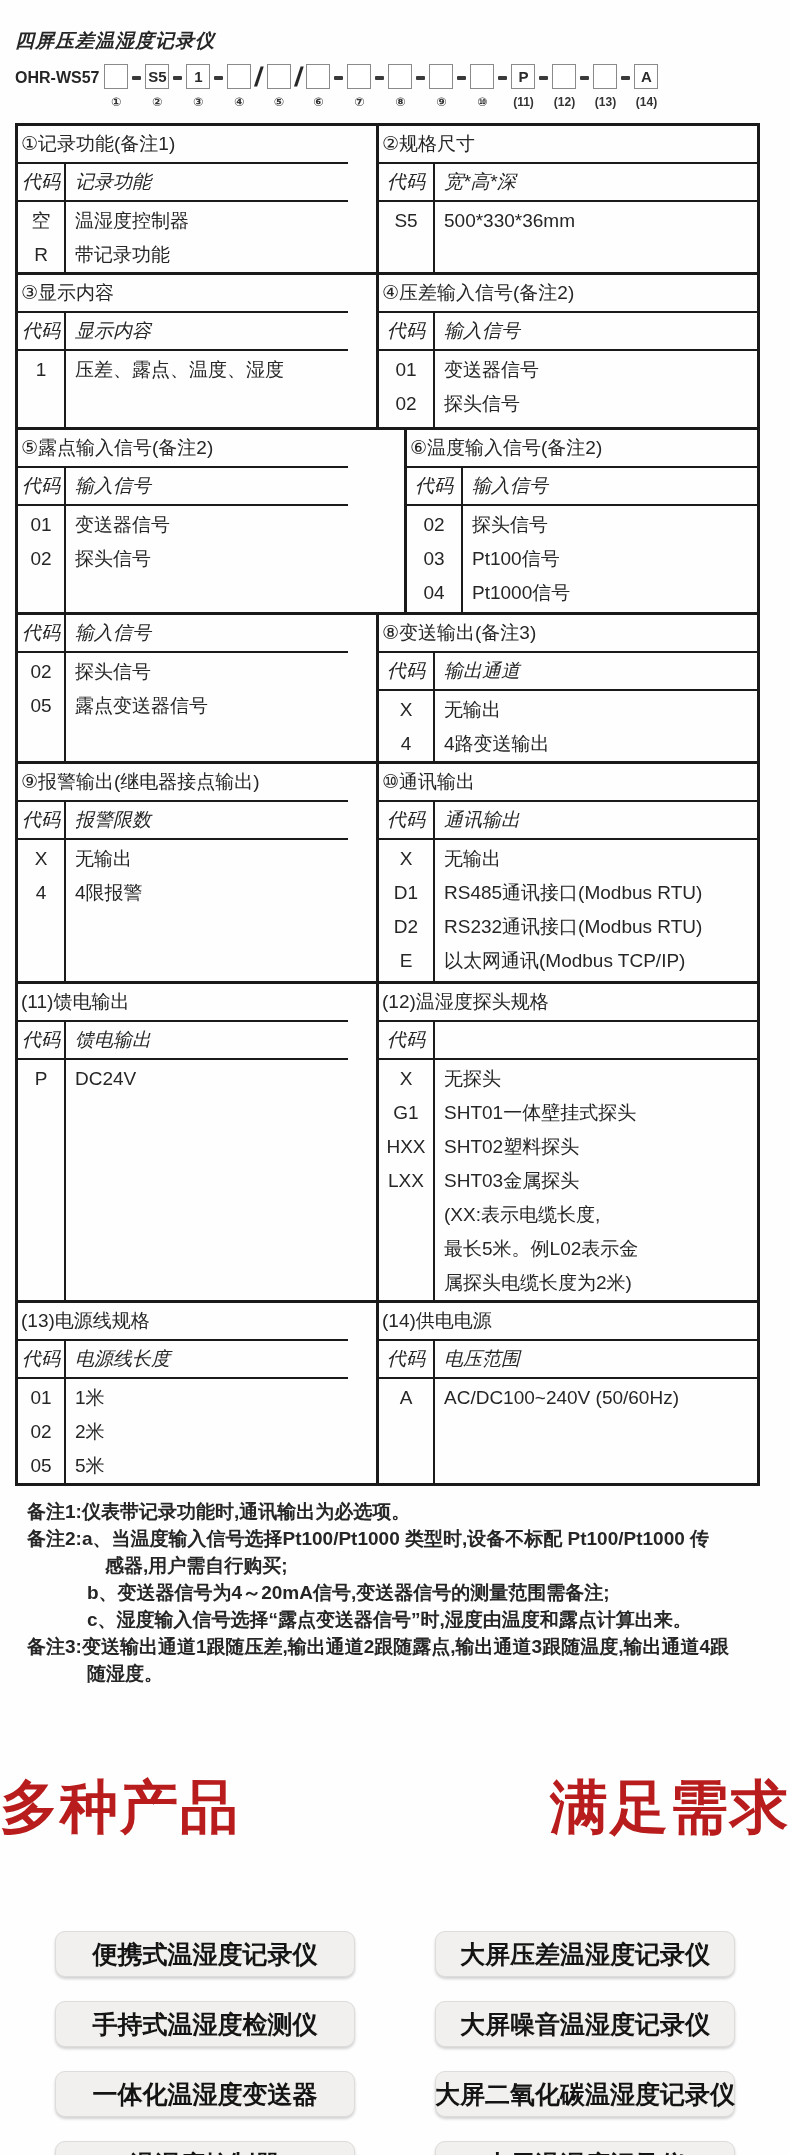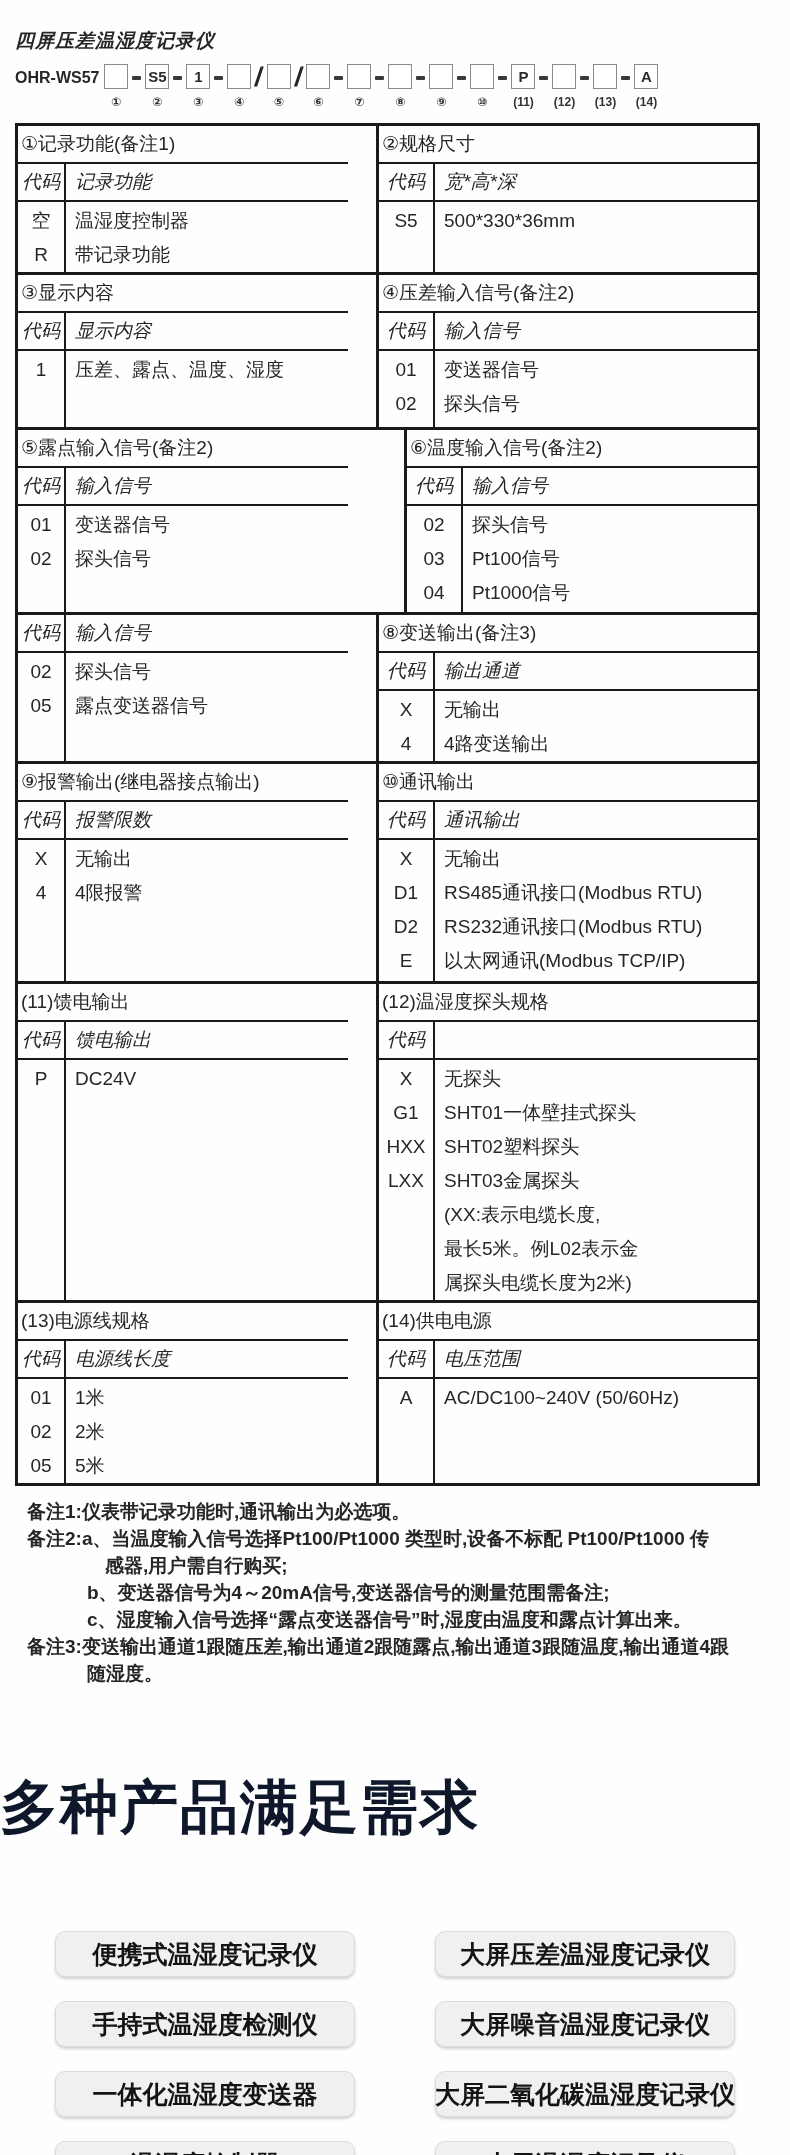--- a/index.html
+++ b/index.html
@@ -70,22 +70,22 @@
 
   
   .notes{margin:12px 0 0 27px;font-size:19px;font-weight:600;line-height:27px;width:740px;}
   .note-line{white-space:nowrap;}
   .note-line.ind1{padding-left:60px;}
   .note-line.ind2{padding-left:78px;}
 
   
   .products{margin-top:82px;}
   .products-heading{
-    display:flex;justify-content:flex-start;
-    font-size:58px;font-weight:800;color:#0f172a;letter-spacing:2px;
+    display:flex;justify-content:space-between;gap:64px;
+    font-size:58px;font-weight:800;color:#b91c1c;letter-spacing:2px;
   }
   .product-grid{
     margin:84px auto 0 auto;width:712px;
     display:grid;grid-template-columns:300px 300px;
     column-gap:80px;row-gap:24px;justify-content:center;
   }
   .product-btn{
     height:46px;box-sizing:border-box;
     background:#f1f0ee;border:1px solid #dddcda;border-radius:10px;
     box-shadow:0 2px 3px rgba(0,0,0,0.18);

